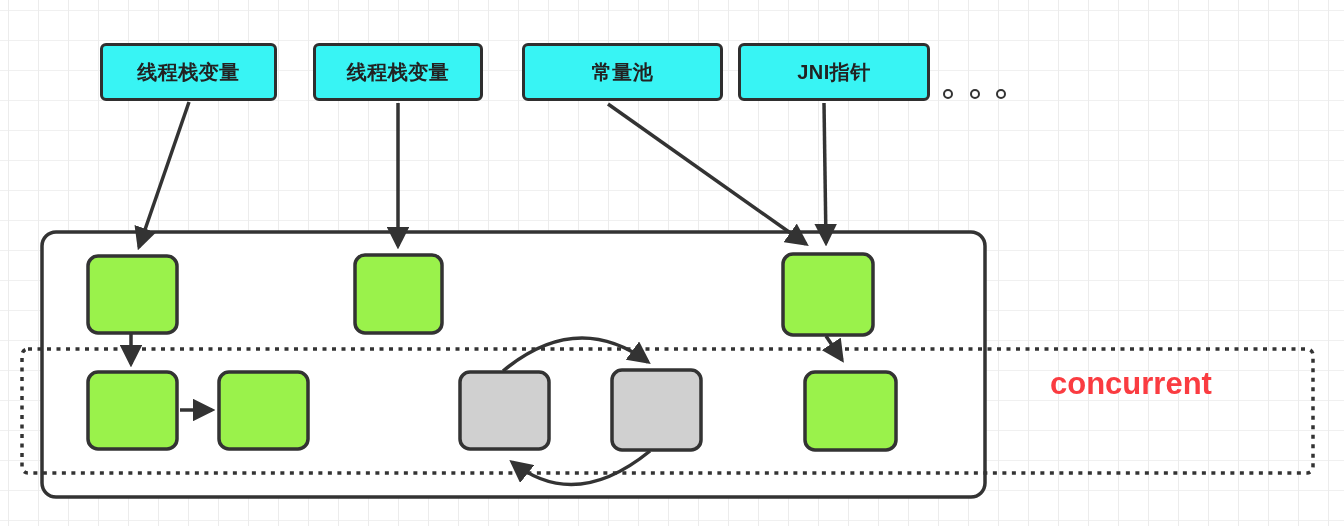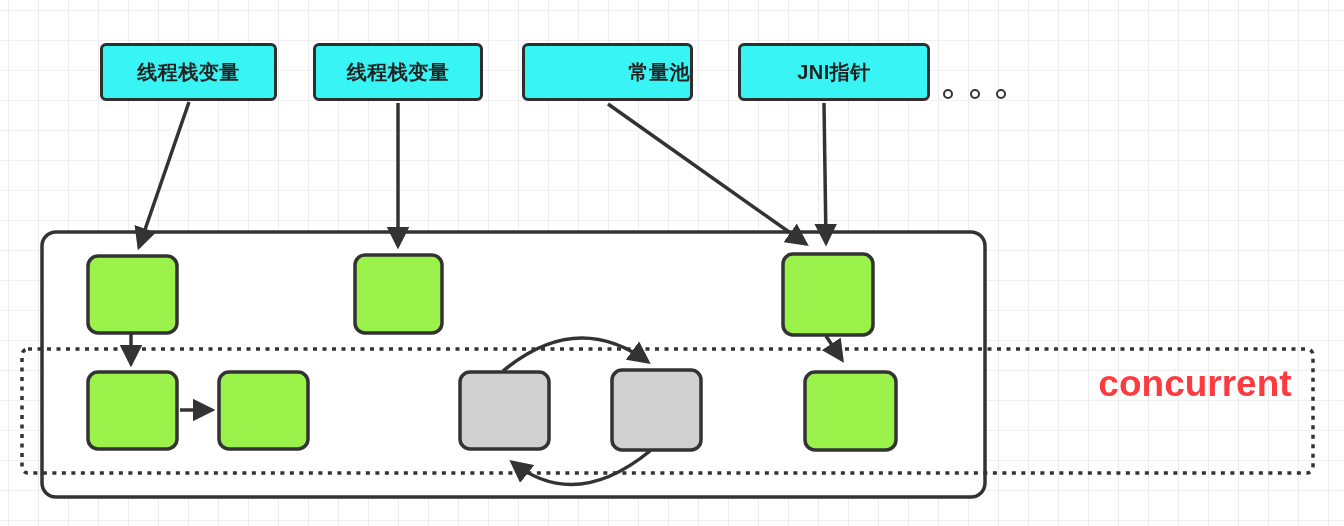--- a/index.html
+++ b/index.html
@@ -58,22 +58,21 @@
     font-size: 20px;
     color: #222222;
     letter-spacing: 0.5px;
     font-weight: bold;
   }
   .region-label {
     position: absolute;
     left: 1050px;
     top: 362px;
     width: 290px;
-    text-align: center;
-    font-size: 37px;
+    font-size: 31px;
     font-weight: bold;
     line-height: 44px;
   }
   .region-label span { display: block; }
 </style>
 </head>
 <body>
 
 <div class="stage">
 
@@ -114,21 +113,21 @@
     <circle class="root-dot" cx="975" cy="94" r="4"></circle>
     <circle class="root-dot" cx="1001" cy="94" r="4"></circle>
   </svg>
 
   <div class="root-node" style="left: 100px; top: 43px; width: 177px; background: rgb(56, 244, 244);">
     <span>线程栈变量</span>
   </div>
   <div class="root-node" style="left: 313px; top: 43px; width: 170px; background: rgb(56, 244, 244);">
     <span>线程栈变量</span>
   </div>
-  <div class="root-node" style="left: 522px; top: 43px; width: 171px; background: rgb(56, 244, 244); justify-content: flex-end;">
+  <div class="root-node" style="left: 522px; top: 43px; width: 201px; background: rgb(56, 244, 244);">
     <span>常量池</span>
   </div>
   <div class="root-node" style="left: 738px; top: 43px; width: 192px; background: rgb(56, 244, 244);">
     <span>JNI指针</span>
   </div>
 
   <div class="region-label" style="color: rgb(250, 60, 65);">
     <span>concurrent</span>
   </div>
 

